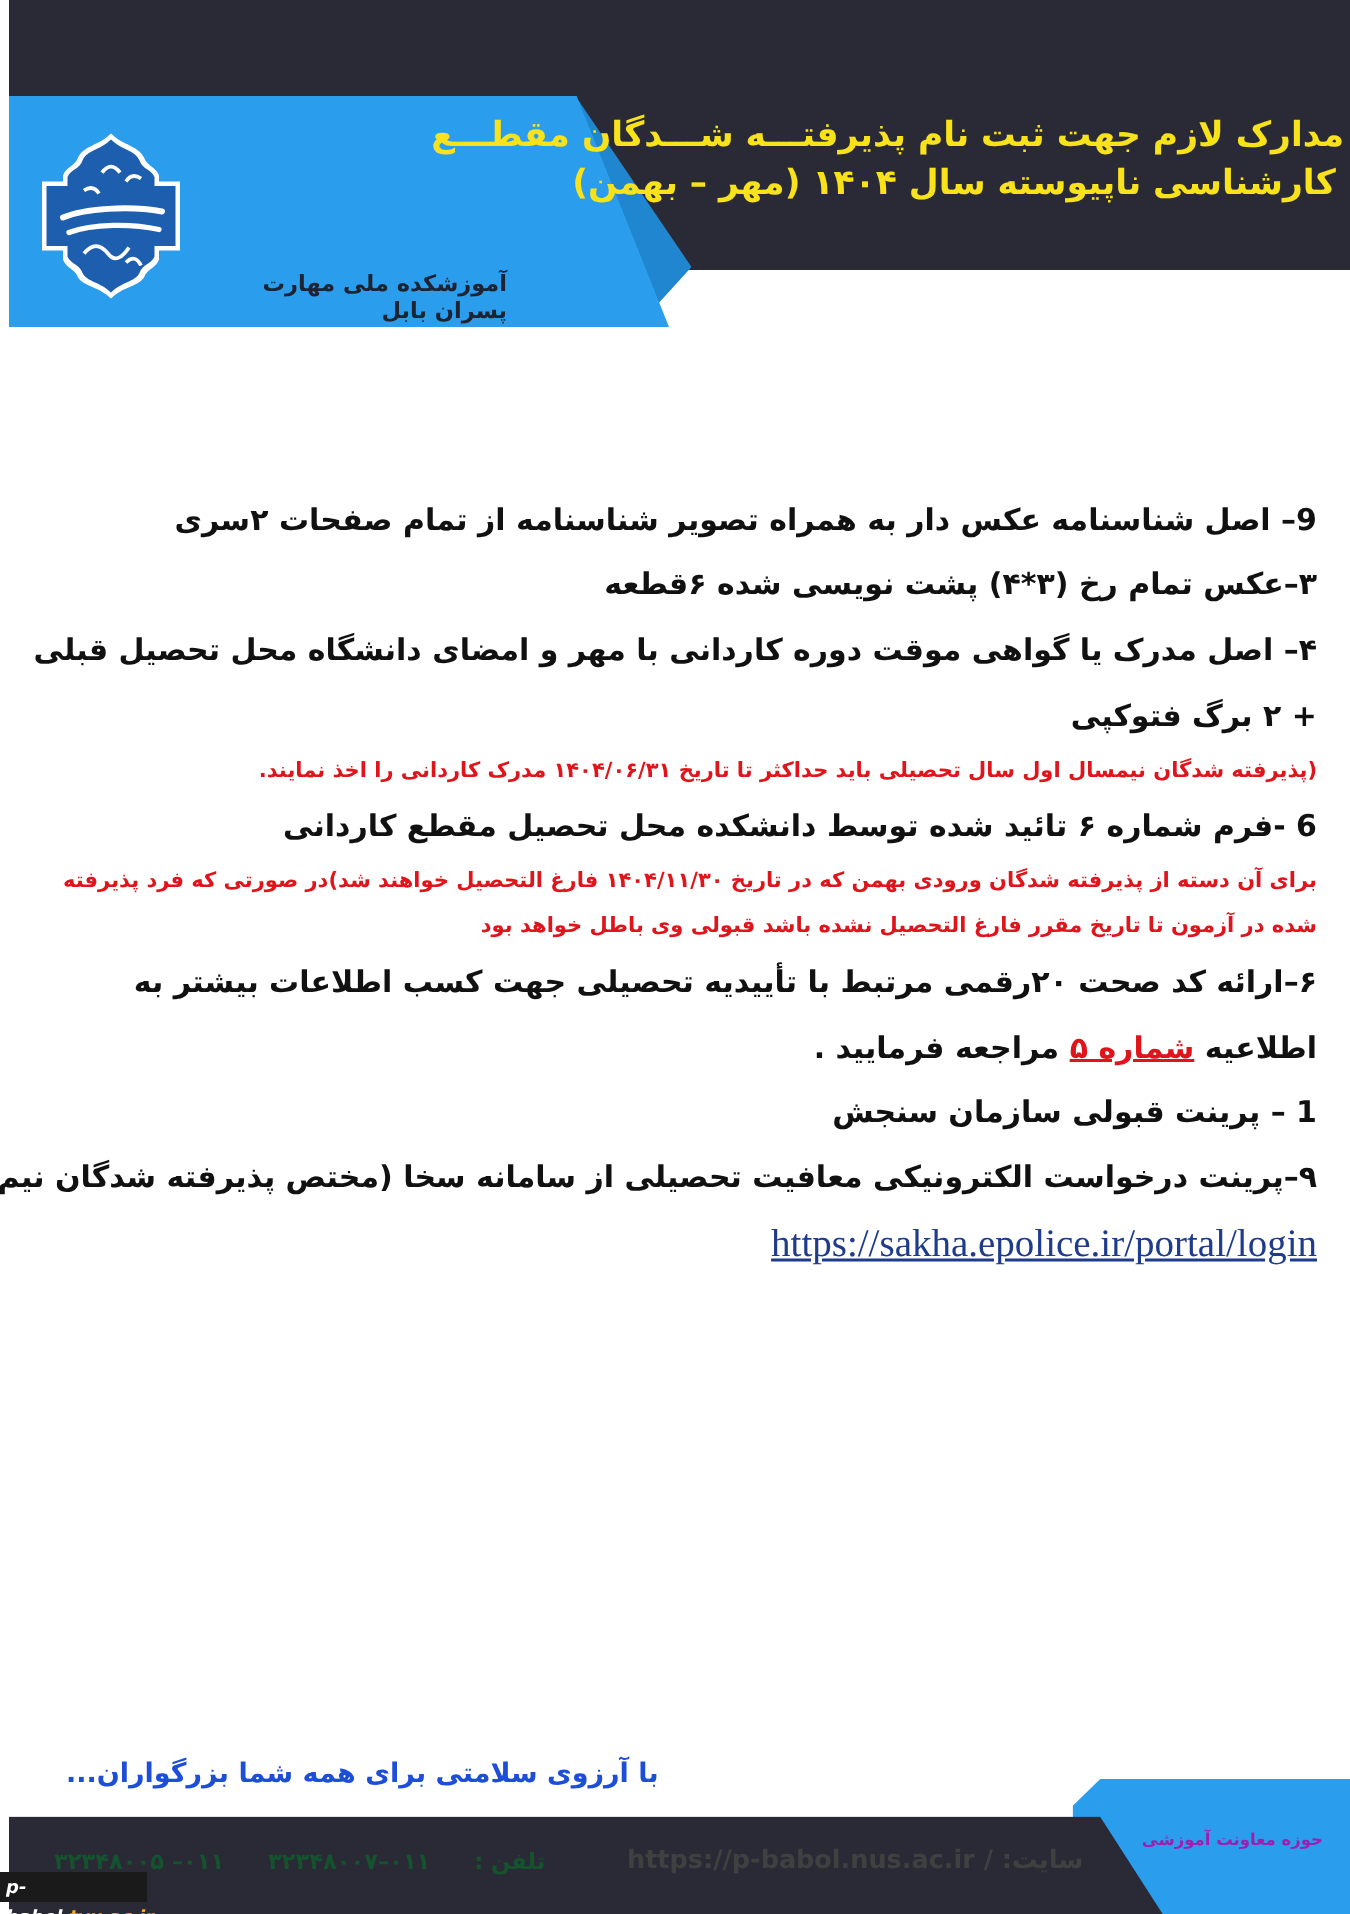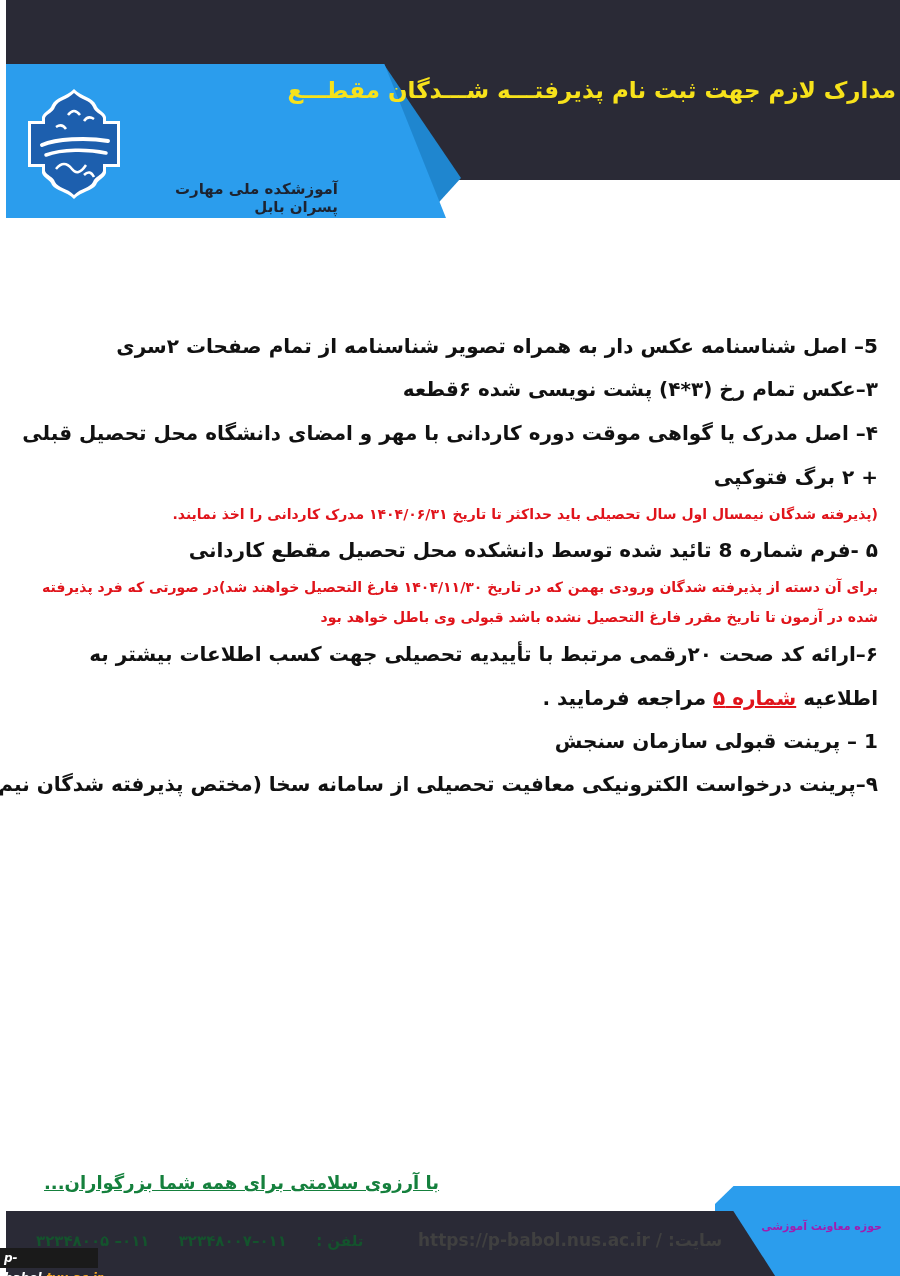--- a/index.html
+++ b/index.html
@@ -55,21 +55,21 @@
     .ref-link {
       color: #e0141b; text-decoration: underline; text-decoration-color: #e0141b;
     }
     .url {
       direction: ltr; text-align: right; margin-top: 8px;
       font-family: "Liberation Serif", serif; font-size: 26px;
       color: #1f3b8c; text-decoration: underline;
     }
     .farewell {
       position: absolute; left: 44px; top: 1172px;
-      direction: rtl; font-weight: bold; font-size: 18px; color: #15803d; text-decoration: underline;
+      direction: rtl; font-weight: bold; font-size: 18px; color: #1d4ed8;
     }
     .footer-blue {
       position: absolute; right: 0; top: 1186px; width: 185px; height: 90px;
       background: #2b9ded;
       clip-path: polygon(10% 0, 100% 0, 100% 100%, 0 100%, 0 20%);
     }
     .footer-dark {
       position: absolute; left: 6px; top: 1211px; width: 836px; height: 65px;
       background: #2a2a36;
       clip-path: polygon(0 0, 87% 0, 92% 100%, 0 100%);
@@ -100,48 +100,50 @@
   </style>
 </head>
 <body>
 
 <div class="header-dark"></div>
 <div class="header-blue-shadow"></div>
 <div class="header-blue"></div>
 
 <div class="title">
   <div>مدارک لازم جهت ثبت نام پذیرفتـــه شـــدگان مقطـــع</div>
+  <div>کارشناسی ناپیوسته سال ۱۴۰۴ (مهر – بهمن)</div>
 </div>
 
 <div class="logo">
   <svg width="96" height="114" viewBox="0 0 96 114">
     <path d="M48 2 C56 10 66 10 70 18 C72 24 78 24 80 30 L80 34 L94 34 L94 80 L80 80 L80 86 C78 92 72 92 70 98 C66 104 56 104 48 112 C40 104 30 104 26 98 C24 92 18 92 16 86 L16 80 L2 80 L2 34 L16 34 L16 30 C18 24 24 24 26 18 C30 10 40 10 48 2 Z" fill="#ffffff"></path>
     <path d="M48 6 C55 13 64 13 67 20 C69 26 75 26 77 31 L77 37 L91 37 L91 77 L77 77 L77 84 C75 89 69 89 67 95 C64 101 55 101 48 108 C41 101 32 101 29 95 C27 89 21 89 19 84 L19 77 L5 77 L5 37 L19 37 L19 31 C21 26 27 26 29 20 C32 13 41 13 48 6 Z" fill="#1d5fae"></path>
     <path d="M16 58 C30 52 60 50 82 54" stroke="#ffffff" stroke-width="4" fill="none" stroke-linecap="round"></path>
     <path d="M20 68 C36 62 62 62 80 66" stroke="#ffffff" stroke-width="3.5" fill="none" stroke-linecap="round"></path>
     <path d="M42 28 q6 -8 12 0 M58 34 q4 -6 10 -2 M30 40 q6 -4 10 2" stroke="#ffffff" stroke-width="2.5" fill="none"></path>
     <path d="M30 82 q8 -10 16 0 q6 8 14 -4 M58 88 q6 -6 10 2" stroke="#ffffff" stroke-width="2.5" fill="none"></path>
   </svg>
 </div>
 
 <div class="institute-name">آموزشکده ملی مهارت پسران بابل</div>
 
 <div class="content">
-  <div class="item">5– اصل شناسنامه عکس دار به همراه تصویر شناسنامه از تمام صفحات  ۲سری</div>
+  <div class="item">9– اصل شناسنامه عکس دار به همراه تصویر شناسنامه از تمام صفحات  ۲سری</div>
   <div class="item">۳–عکس تمام رخ (۳*۴) پشت نویسی شده  ۶قطعه</div>
   <div class="item wrap">۴– اصل مدرک یا گواهی موقت دوره کاردانی با مهر و امضای دانشگاه محل تحصیل قبلی  + ۲ برگ فتوکپی</div>
   <div class="note single">(پذیرفته شدگان نیمسال اول سال تحصیلی باید حداکثر تا تاریخ ۱۴۰۴/۰۶/۳۱ مدرک کاردانی را اخذ نمایند.</div>
-  <div class="item">۵ -فرم شماره 8 تائید شده توسط دانشکده محل تحصیل مقطع کاردانی</div>
+  <div class="item">6 -فرم شماره ۶ تائید شده توسط دانشکده محل تحصیل مقطع کاردانی</div>
   <div class="note">برای آن دسته از پذیرفته شدگان ورودی بهمن که در تاریخ ۱۴۰۴/۱۱/۳۰ فارغ التحصیل خواهند شد)در صورتی که فرد پذیرفته شده در آزمون تا تاریخ مقرر فارغ التحصیل نشده باشد قبولی وی باطل خواهد بود</div>
   <div class="item wrap">
     <span>۶–ارائه کد صحت  ۲۰رقمی مرتبط با تأییدیه تحصیلی جهت کسب اطلاعات بیشتر به اطلاعیه</span>
     <span class="ref-link">شماره ۵</span><span> مراجعه فرمایید .</span>
   </div>
   <div class="item">1 – پرینت قبولی سازمان سنجش</div>
   <div class="item">۹–پرینت درخواست الکترونیکی معافیت تحصیلی از سامانه سخا (مختص پذیرفته شدگان نیم سال اول)</div>
+  <div class="url">https://sakha.epolice.ir/portal/login</div>
 </div>
 
 <div class="farewell">با آرزوی سلامتی برای همه شما بزرگواران...</div>
 
 <div class="footer-blue"></div>
 <div class="footer-dark"></div>
 
 <div class="dept">حوزه معاونت آموزشی</div>
 
 <div class="site">

